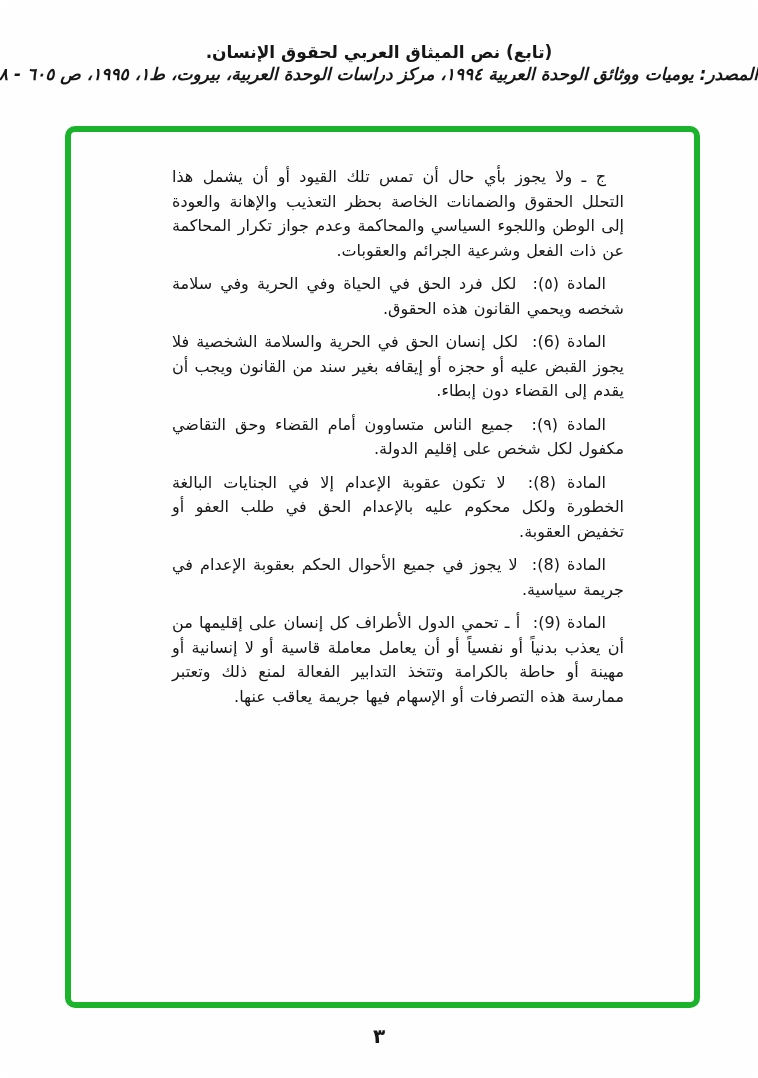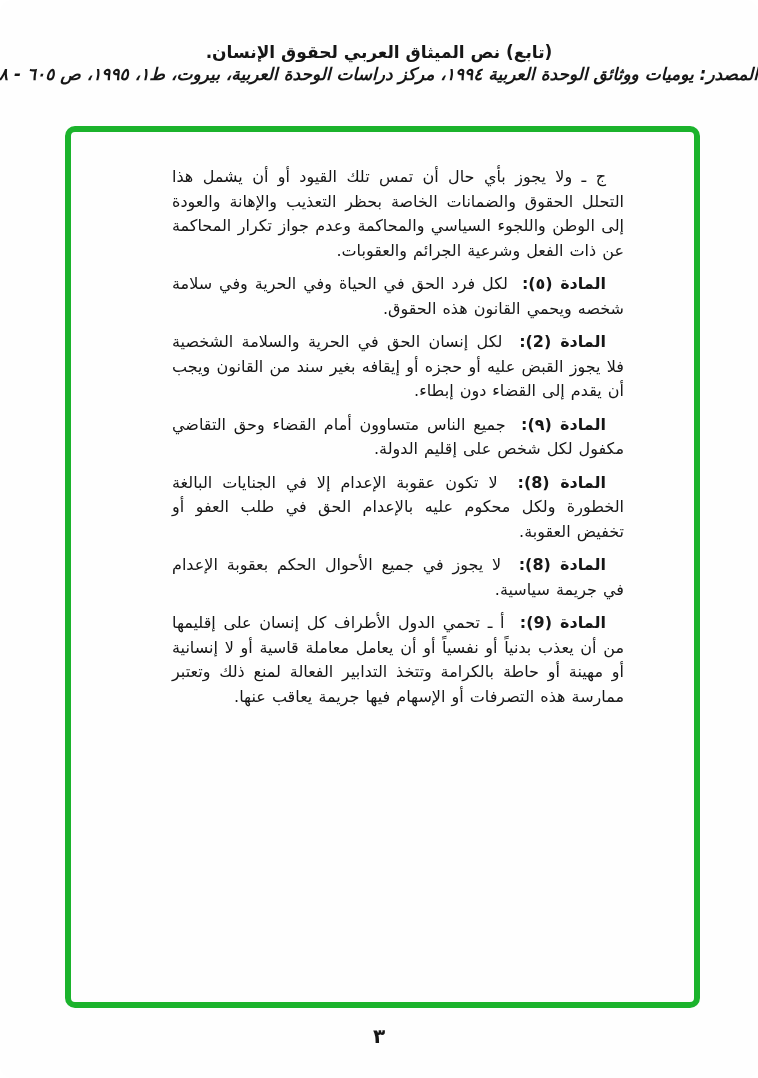--- a/index.html
+++ b/index.html
@@ -62,21 +62,21 @@
   .article {
     font-size: 16px;
     line-height: 24.5px;
     text-align: justify;
     text-align-last: right;
     text-indent: 18px;
     margin-bottom: 9px;
     word-spacing: 1px;
   }
   .article-label {
-    font-weight: bold;
+    font-weight: normal;
   }
   
   .page-number {
     position: absolute;
     top: 1024px;
     left: 0;
     width: 758px;
     text-align: center;
     font-size: 20px;
     font-weight: bold;
@@ -96,21 +96,21 @@
   <div class="highlight-box" style="border-color: rgb(27, 179, 44);">
     <div class="document-text">
 
     <p class="article">
     <span class="article-text">ج ـ ولا يجوز بأي حال أن تمس تلك القيود أو أن يشمل هذا التحلل الحقوق والضمانات الخاصة بحظر التعذيب والإهانة والعودة إلى الوطن واللجوء السياسي والمحاكمة وعدم جواز تكرار المحاكمة عن ذات الفعل وشرعية الجرائم والعقوبات.</span>
   </p>
         <p class="article">
     <span class="article-label">المادة (٥):</span><span class="article-text">&nbsp; لكل فرد الحق في الحياة وفي الحرية وفي سلامة شخصه ويحمي القانون هذه الحقوق.</span>
   </p>
         <p class="article">
-    <span class="article-label">المادة (2):</span><span class="article-text">&nbsp; لكل إنسان الحق في الحرية والسلامة الشخصية فلا يجوز القبض عليه أو حجزه أو إيقافه بغير سند من القانون ويجب أن يقدم إلى القضاء دون إبطاء.</span>
+    <span class="article-label">المادة (6):</span><span class="article-text">&nbsp; لكل إنسان الحق في الحرية والسلامة الشخصية فلا يجوز القبض عليه أو حجزه أو إيقافه بغير سند من القانون ويجب أن يقدم إلى القضاء دون إبطاء.</span>
   </p>
         <p class="article">
     <span class="article-label">المادة (٩):</span><span class="article-text">&nbsp; جميع الناس متساوون أمام القضاء وحق التقاضي مكفول لكل شخص على إقليم الدولة.</span>
   </p>
         <p class="article">
     <span class="article-label">المادة (8):</span><span class="article-text">&nbsp; لا تكون عقوبة الإعدام إلا في الجنايات البالغة الخطورة ولكل محكوم عليه بالإعدام الحق في طلب العفو أو تخفيض العقوبة.</span>
   </p>
         <p class="article">
     <span class="article-label">المادة (8):</span><span class="article-text">&nbsp; لا يجوز في جميع الأحوال الحكم بعقوبة الإعدام في جريمة سياسية.</span>
   </p>

